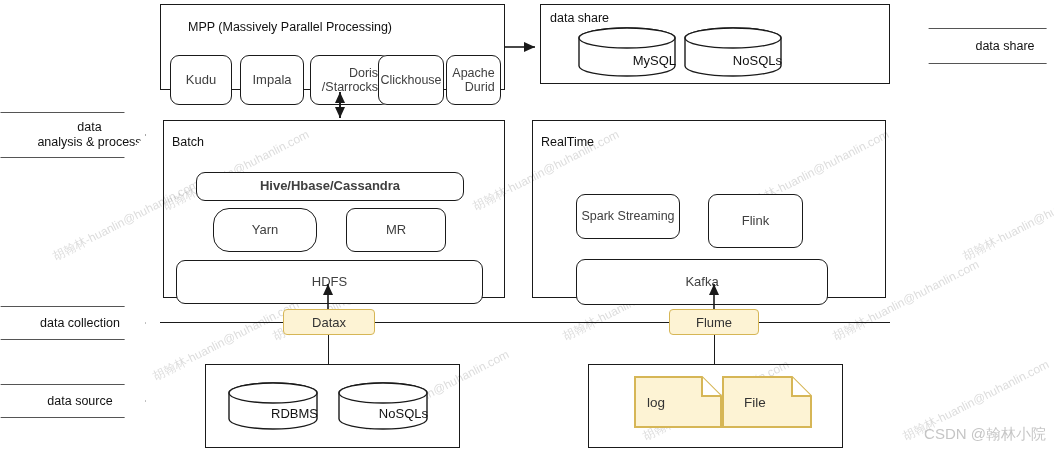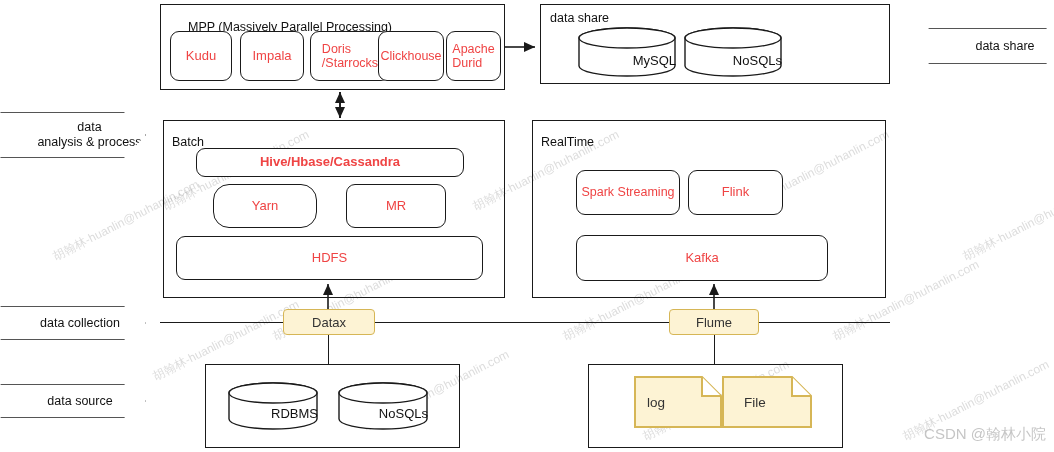--- a/index.html
+++ b/index.html
@@ -16,23 +16,24 @@
     position: absolute;
     border: 1.6px solid #1a1a1a;
     background: transparent;
   }
   .rbox {
     position: absolute;
     border: 1.4px solid #1a1a1a;
     border-radius: 9px;
     background: #ffffff;
     display: flex; align-items: center; justify-content: center;
-    text-align: left;
-    font-size: 13px; color: #ef4444; line-height: 1.15;
+    text-align: right;
+    font-size: 13px; color: #404040; line-height: 1.15;
     white-space: pre-line;
+    margin-top: 24px;
   }
   .grp-title {
     position: absolute;
     font-size: 12.5px; color: #111;
   }
   .hline {
     position: absolute;
     height: 0; border-top: 1.6px solid #1a1a1a;
   }
   .vline {
@@ -200,21 +201,21 @@
 
   <div class="rbox" style="left:213px; top:184px; width:104px; height:44px;border-radius:16px;">Yarn</div>
   <div class="rbox" style="left:346px; top:184px; width:100px; height:44px;">MR</div>
 
   <div class="rbox" style="left:176px; top:236px; width:307px; height:44px;">HDFS</div>
 
   <div class="box" style="left:532px; top:120px; width:354px; height:178px;"></div>
   <div class="grp-title" style="left:541px; top:135px;">RealTime</div>
 
   <div class="rbox" style="left:576px; top:170px; width:104px; height:45px; font-size:12.5px;">Spark Streaming</div>
-  <div class="rbox" style="left:688px; top:170px; width:95px; height:45px;">Flink</div>
+  <div class="rbox" style="left:708px; top:170px; width:95px; height:54px;">Flink</div>
 
   <div class="rbox" style="left:576px; top:235px; width:252px; height:46px;">Kafka</div>
 
   <div class="hline" style="left:160px; top:322px; width:730px;"></div>
 
   <svg class="arrow-svg" style="left:320px; top:280px;" width="18" height="42">
     <defs>
       <marker id="ah2" markerWidth="9" markerHeight="9" refX="7" refY="3.2" orient="auto">
         <path d="M0,0 L7,3.2 L0,6.4 z" fill="#1a1a1a"></path>
       </marker>

